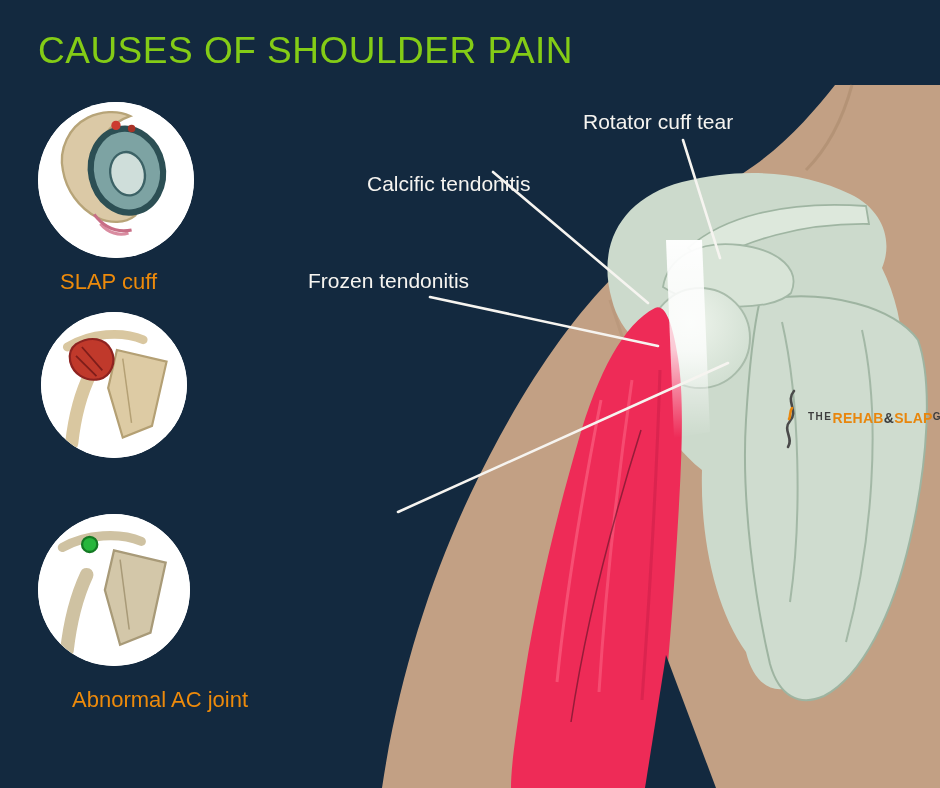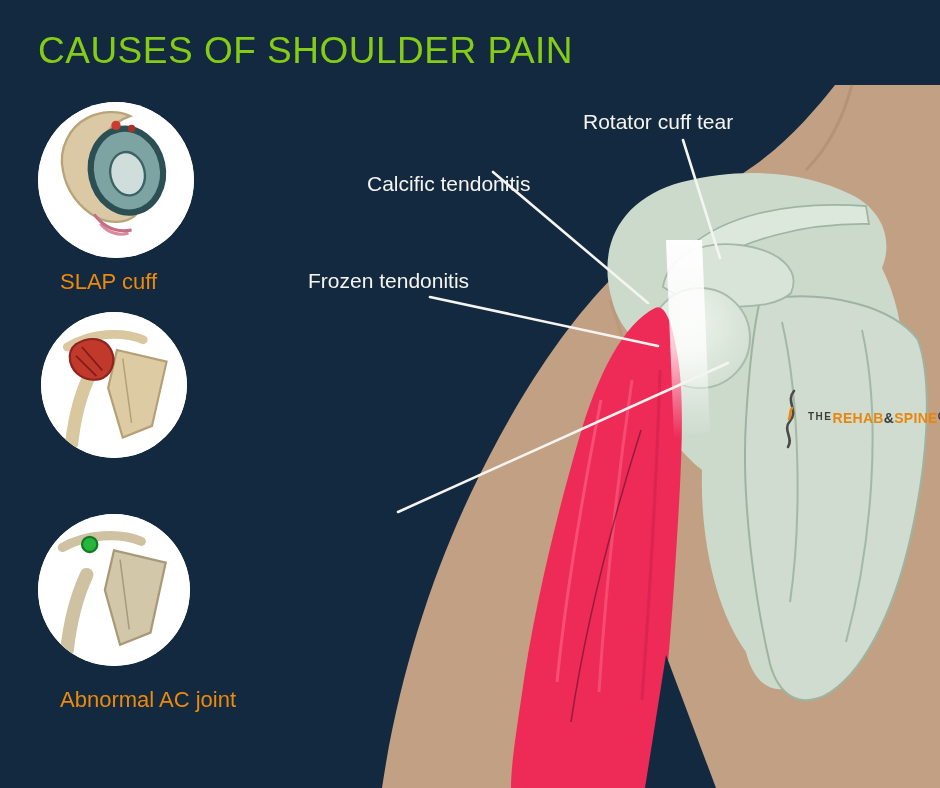--- a/index.html
+++ b/index.html
@@ -137,32 +137,32 @@
   <div class="circle-item" style="left:38px;top:514px;">
     <svg class="circle-img" width="152" height="152" viewBox="0 0 100 100">
       <circle cx="50" cy="50" r="50" fill="#ffffff"></circle>
       <path d="M16,22 C32,13 54,12 68,18" stroke="#CFC2A2" stroke-width="6" fill="none" stroke-linecap="round"></path>
       <path d="M50,24 L84,32 L74,78 L54,86 L44,50 Z" fill="#D3C7A9" stroke="#A89A78" stroke-width="1.5"></path>
       <path d="M54,30 L60,76" stroke="#A89A78" stroke-width="1"></path>
       <path d="M32,40 C25,55 21,72 19,90" stroke="#CFC2A2" stroke-width="9" fill="none" stroke-linecap="round"></path>
       <circle cx="34" cy="20" r="5" fill="#27B63C" stroke="#157A24" stroke-width="1.5"></circle>
     </svg>
   </div>
-  <div class="circle-label" style="left:60px;top:687px;">Abnormal AC joint</div>
+  <div class="circle-label" style="left:72px;top:687px;">Abnormal AC joint</div>
 
   <div class="annotation" style="left:583px;top:108px;">Rotator cuff tear</div>
   <div class="annotation" style="left:367px;top:142px;margin-top:28px;">Calcific tendonitis</div>
   <div class="annotation" style="left:308px;top:267px;">Frozen tendonitis</div>
 
   <div class="logo">
     <svg width="26" height="62" viewBox="0 0 26 62">
       <path d="M16,3 C7,13 21,23 12,33 C4,42 16,50 10,59" stroke="#4A4A4A" stroke-width="2.6" fill="none" stroke-linecap="round"></path>
       <path d="M14,20 C11,24 13,28 11,31" stroke="#E8860D" stroke-width="2.6" fill="none" stroke-linecap="round"></path>
     </svg>
     <div class="logo-text">
       <span class="logo-the">THE</span>
-      <span class="logo-main"><span class="orange">REHAB</span><span class="dark">&amp;</span><span class="orange">SPINE</span></span>
+      <span class="logo-main"><span class="orange">REHAB</span><span class="dark">&amp;</span><span class="orange">SLAP</span></span>
       <span class="logo-group">GROUP</span>
     </div>
   </div>
 
 
 </div>
 
 </body></html>

